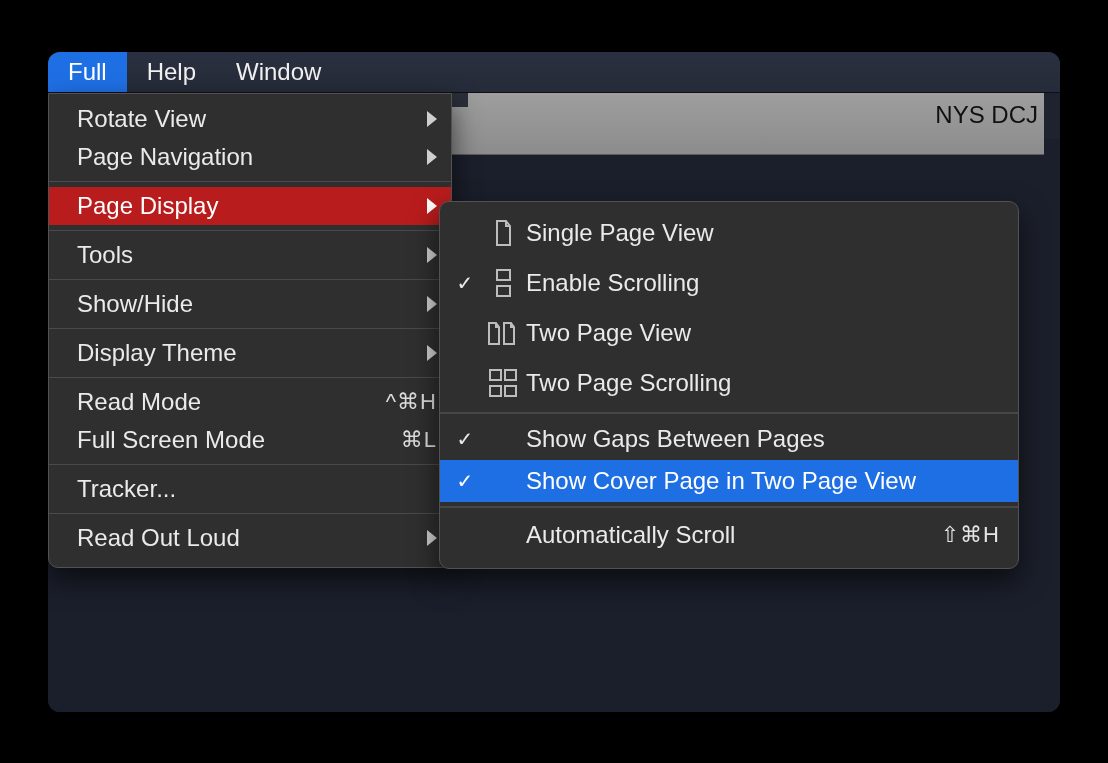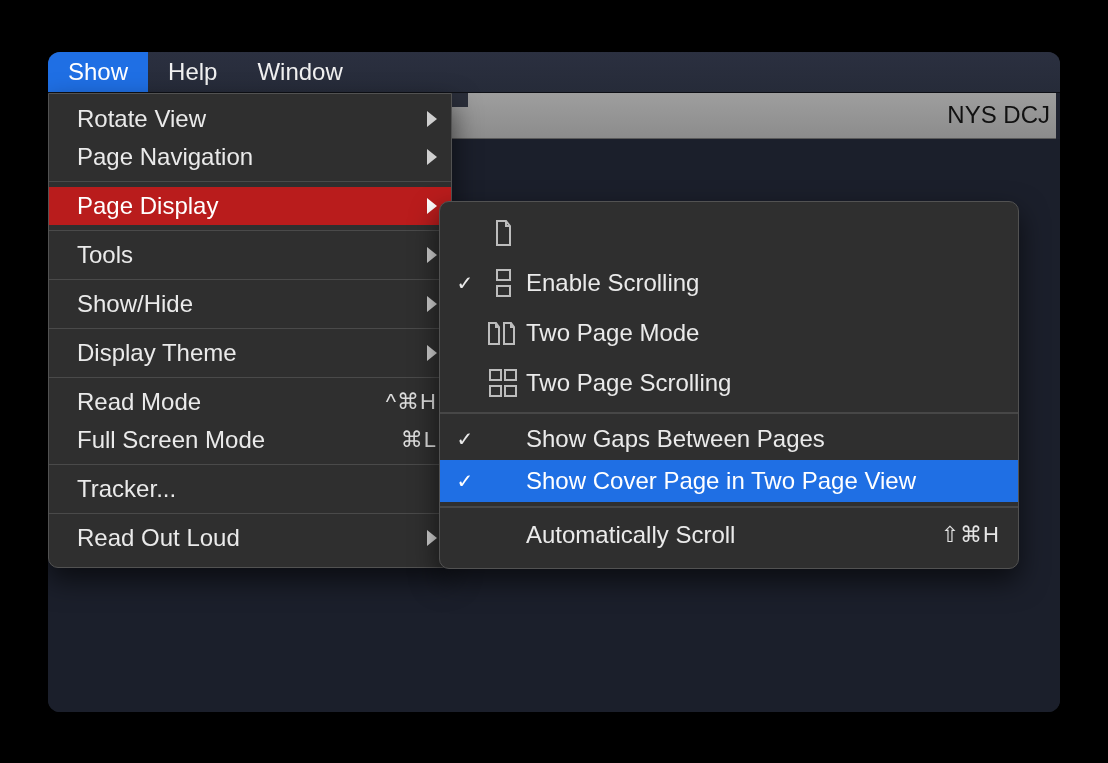--- a/index.html
+++ b/index.html
@@ -40,22 +40,22 @@
     cursor: default;
   }
   .menubar-item.active {
     background: #1f6fe4;
     color: #fff;
   }
   .titlebar-area {
     position: absolute;
     left: 390px;
     top: 41px;
-    right: 4px;
-    height: 46px;
+    right: 16px;
+    height: 62px;
     background: linear-gradient(#9e9e9e,#8c8c8c);
     border-bottom: 1px solid #5a5a5a;
   }
   .title-text {
     position: absolute;
     right: 6px;
     top: 8px;
     font-size: 24px;
     color: #111;
     white-space: nowrap;
@@ -154,21 +154,21 @@
 <body>
 
 <div class="window">
   <div class="bg-fill"></div>
   <div class="titlebar-area">
     <span class="title-text">NYS DCJ</span>
   </div>
   <div class="bg-small"></div>
 
   <div class="menubar">
-    <div class="menubar-item active">Show</div>
+    <div class="menubar-item active">Full</div>
     <div class="menubar-item">Help</div>
     <div class="menubar-item">Window</div>
   </div>
 
   <div class="menu-panel" style="left:0; top:41px; width:404px; border-top-left-radius:0;">
     <div class="menu-row">
       <span>Rotate View</span>
       <span class="sub-arrow"></span>
     </div>
     <div class="menu-row">
@@ -218,20 +218,21 @@
   <div class="menu-panel sub" style="left:391px; top:149px; width:580px;">
 
     <div class="sub-row">
       <span class="check-col"></span>
       <span class="icon-col">
         <svg class="icon" viewBox="0 0 34 30">
             <path d="M11 3 h9 l4 5 v19 h-13 z"></path>
             <path d="M20 3 v5 h4"></path>
           </svg>
       </span>
+      <span class="sub-label">Single Page View</span>
     </div>
 
     <div class="sub-row">
       <span class="check-col">✓</span>
       <span class="icon-col">
         <svg class="icon" viewBox="0 0 34 30">
             <path d="M11 2 h13 v10 h-13 z"></path>
             <path d="M11 18 h13 v10 h-13 z"></path>
           </svg>
       </span>
@@ -241,21 +242,21 @@
     <div class="sub-row">
       <span class="check-col"></span>
       <span class="icon-col">
         <svg class="icon" viewBox="0 0 34 30">
             <path d="M3 5 h7 l3 4 v17 h-10 z"></path>
             <path d="M10 5 v4 h3"></path>
             <path d="M18 5 h7 l3 4 v17 h-10 z"></path>
             <path d="M25 5 v4 h3"></path>
           </svg>
       </span>
-      <span class="sub-label">Two Page Mode</span>
+      <span class="sub-label">Two Page View</span>
     </div>
 
     <div class="sub-row">
       <span class="check-col"></span>
       <span class="icon-col">
         <svg class="icon" viewBox="0 0 34 30">
             <path d="M4 2 h11 v10 h-11 z"></path>
             <path d="M19 2 h11 v10 h-11 z"></path>
             <path d="M4 18 h11 v10 h-11 z"></path>
             <path d="M19 18 h11 v10 h-11 z"></path>

